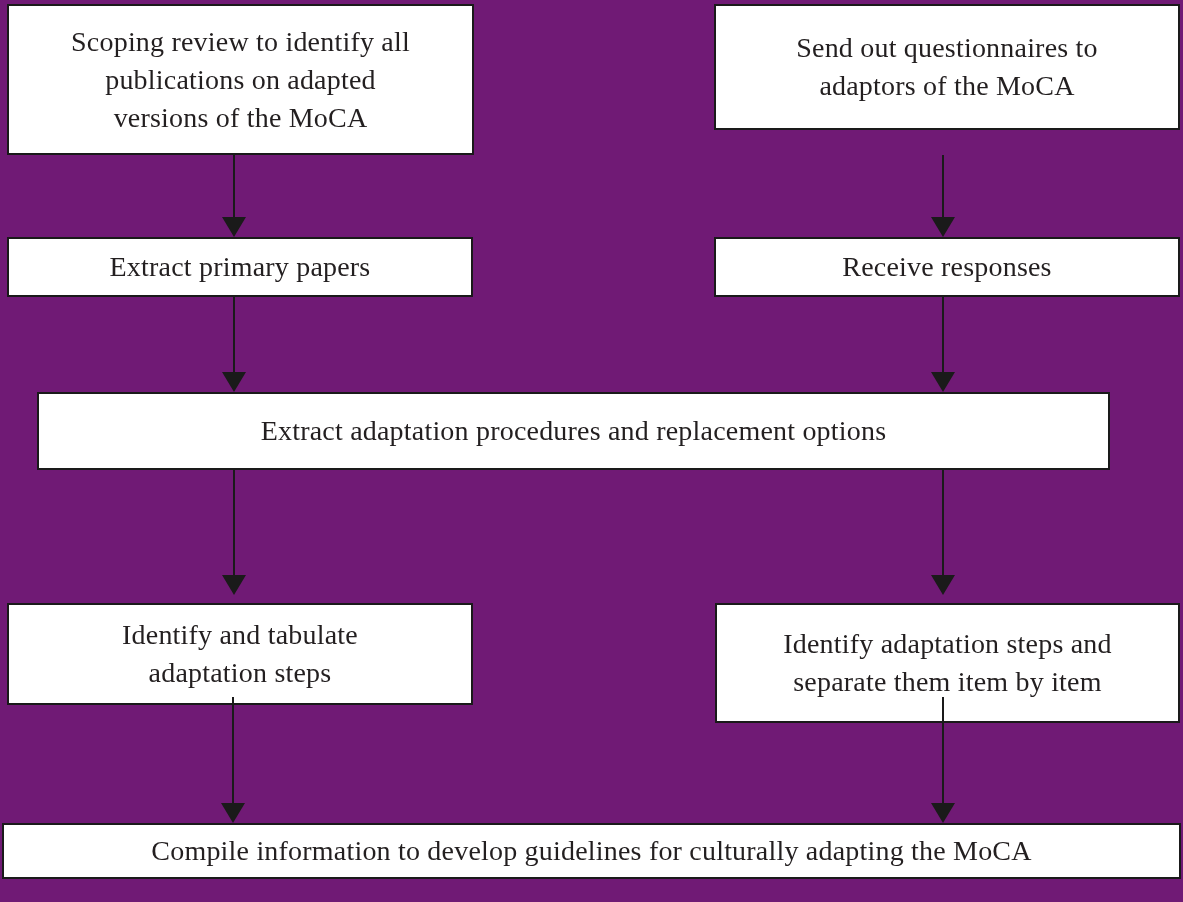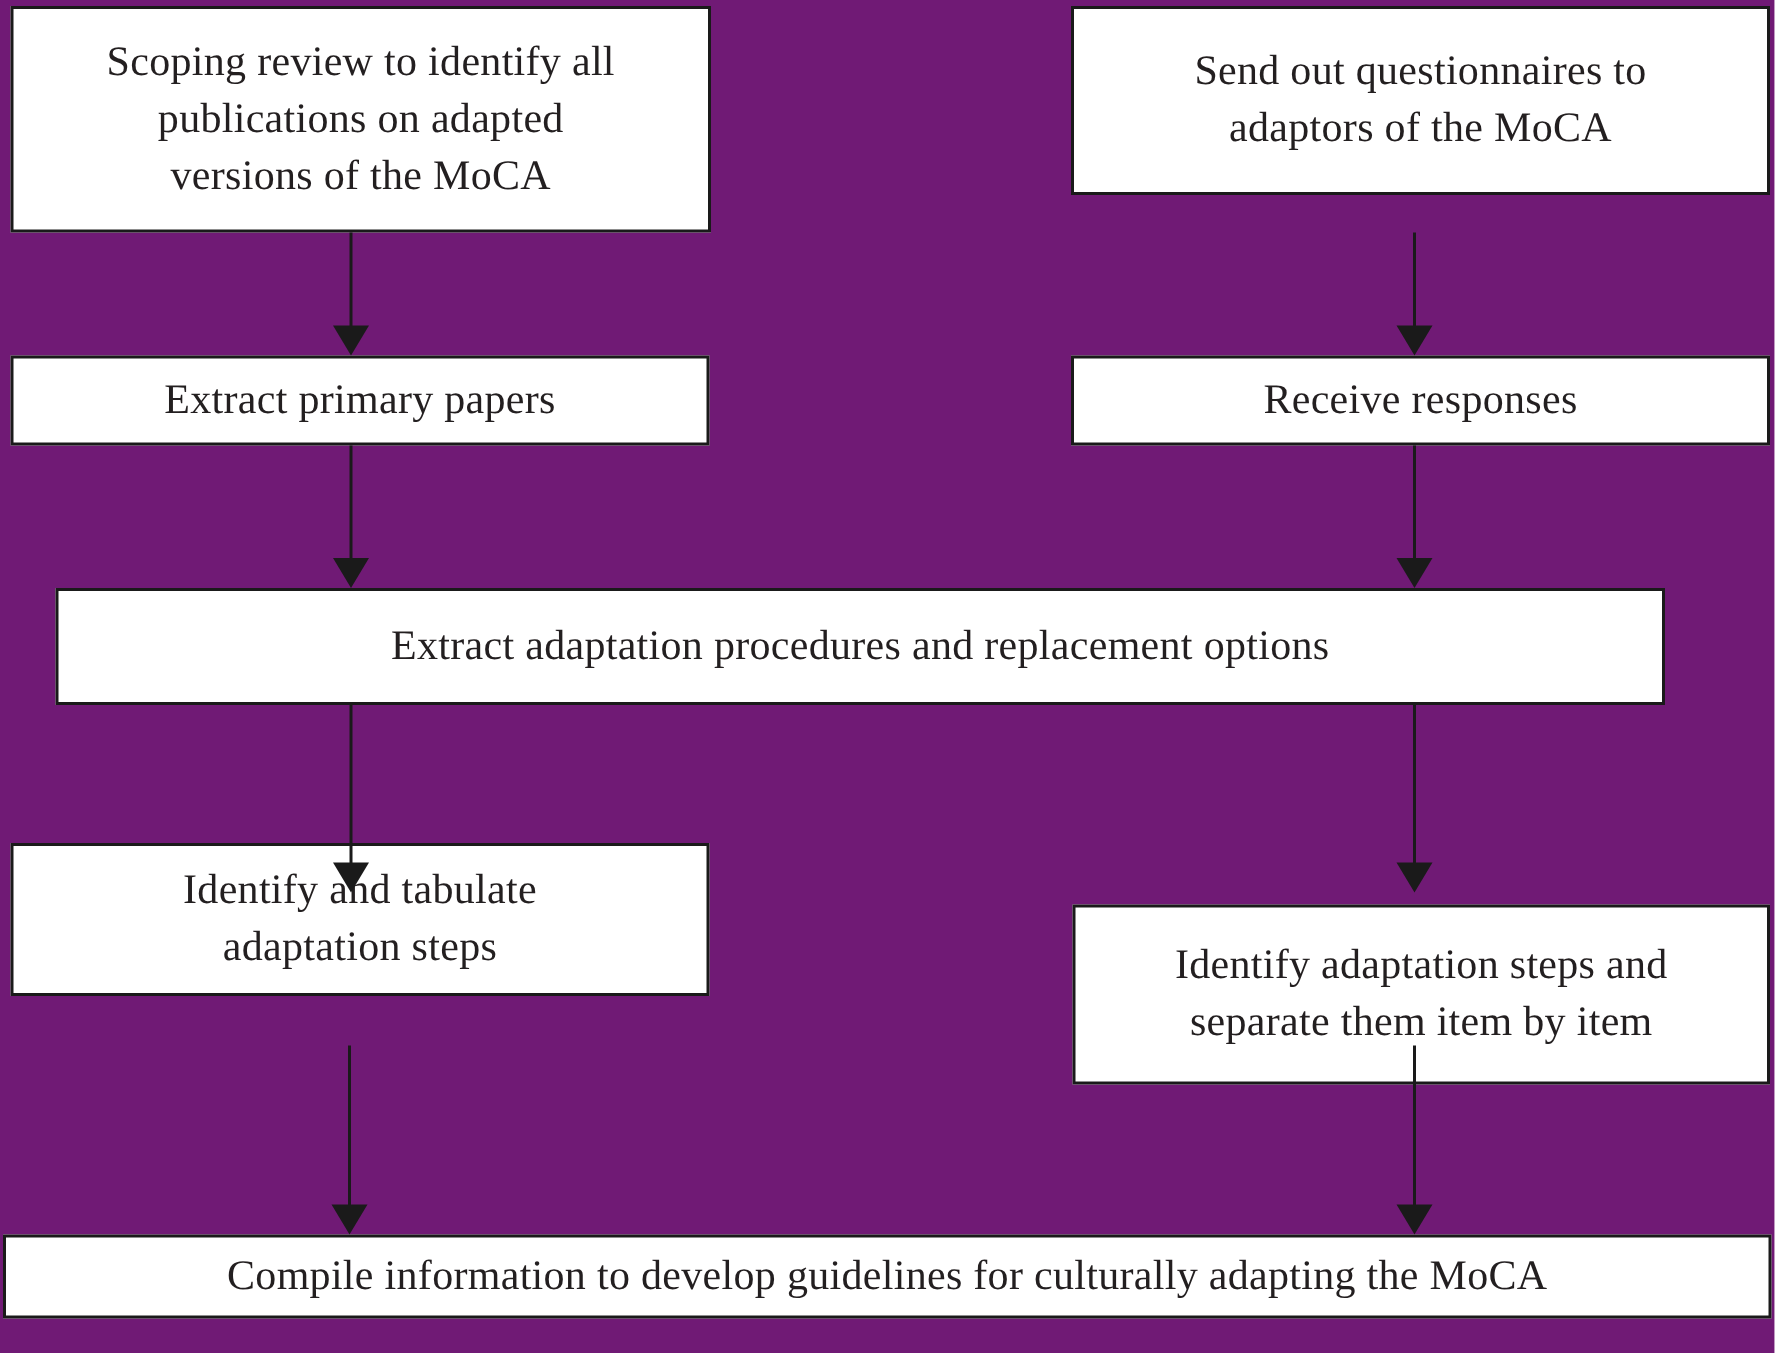--- a/index.html
+++ b/index.html
@@ -32,21 +32,21 @@
     font-weight: 400;
     white-space: pre-line;
     letter-spacing: 0.2px;
   }
   
   #n-scoping      { left: 7px;   top: 4px;   width: 467px;  height: 151px; }
   #n-questionnaire{ left: 714px; top: 4px;   width: 466px;  height: 126px; }
   #n-primary      { left: 7px;   top: 237px; width: 466px;  height: 60px; }
   #n-responses    { left: 714px; top: 237px; width: 466px;  height: 60px; text-align: right; }
   #n-extract      { left: 4px;   top: 392px; width: 1073px; height: 78px; margin-left: 33px; }
-  #n-tabulate     { left: 7px;   top: 562px; width: 466px;  height: 102px; }
+  #n-tabulate     { left: 7px;   top: 603px; width: 466px;  height: 102px; }
   #n-separate     { left: 715px; top: 603px; width: 465px;  height: 120px; }
   #n-compile      { left: 2px;   top: 823px; width: 1179px; height: 56px; }
 
   .arrow {
     position: absolute;
     width: 24px;
   }
   .arrow .arrow-line {
     position: absolute;
     left: 11px;

